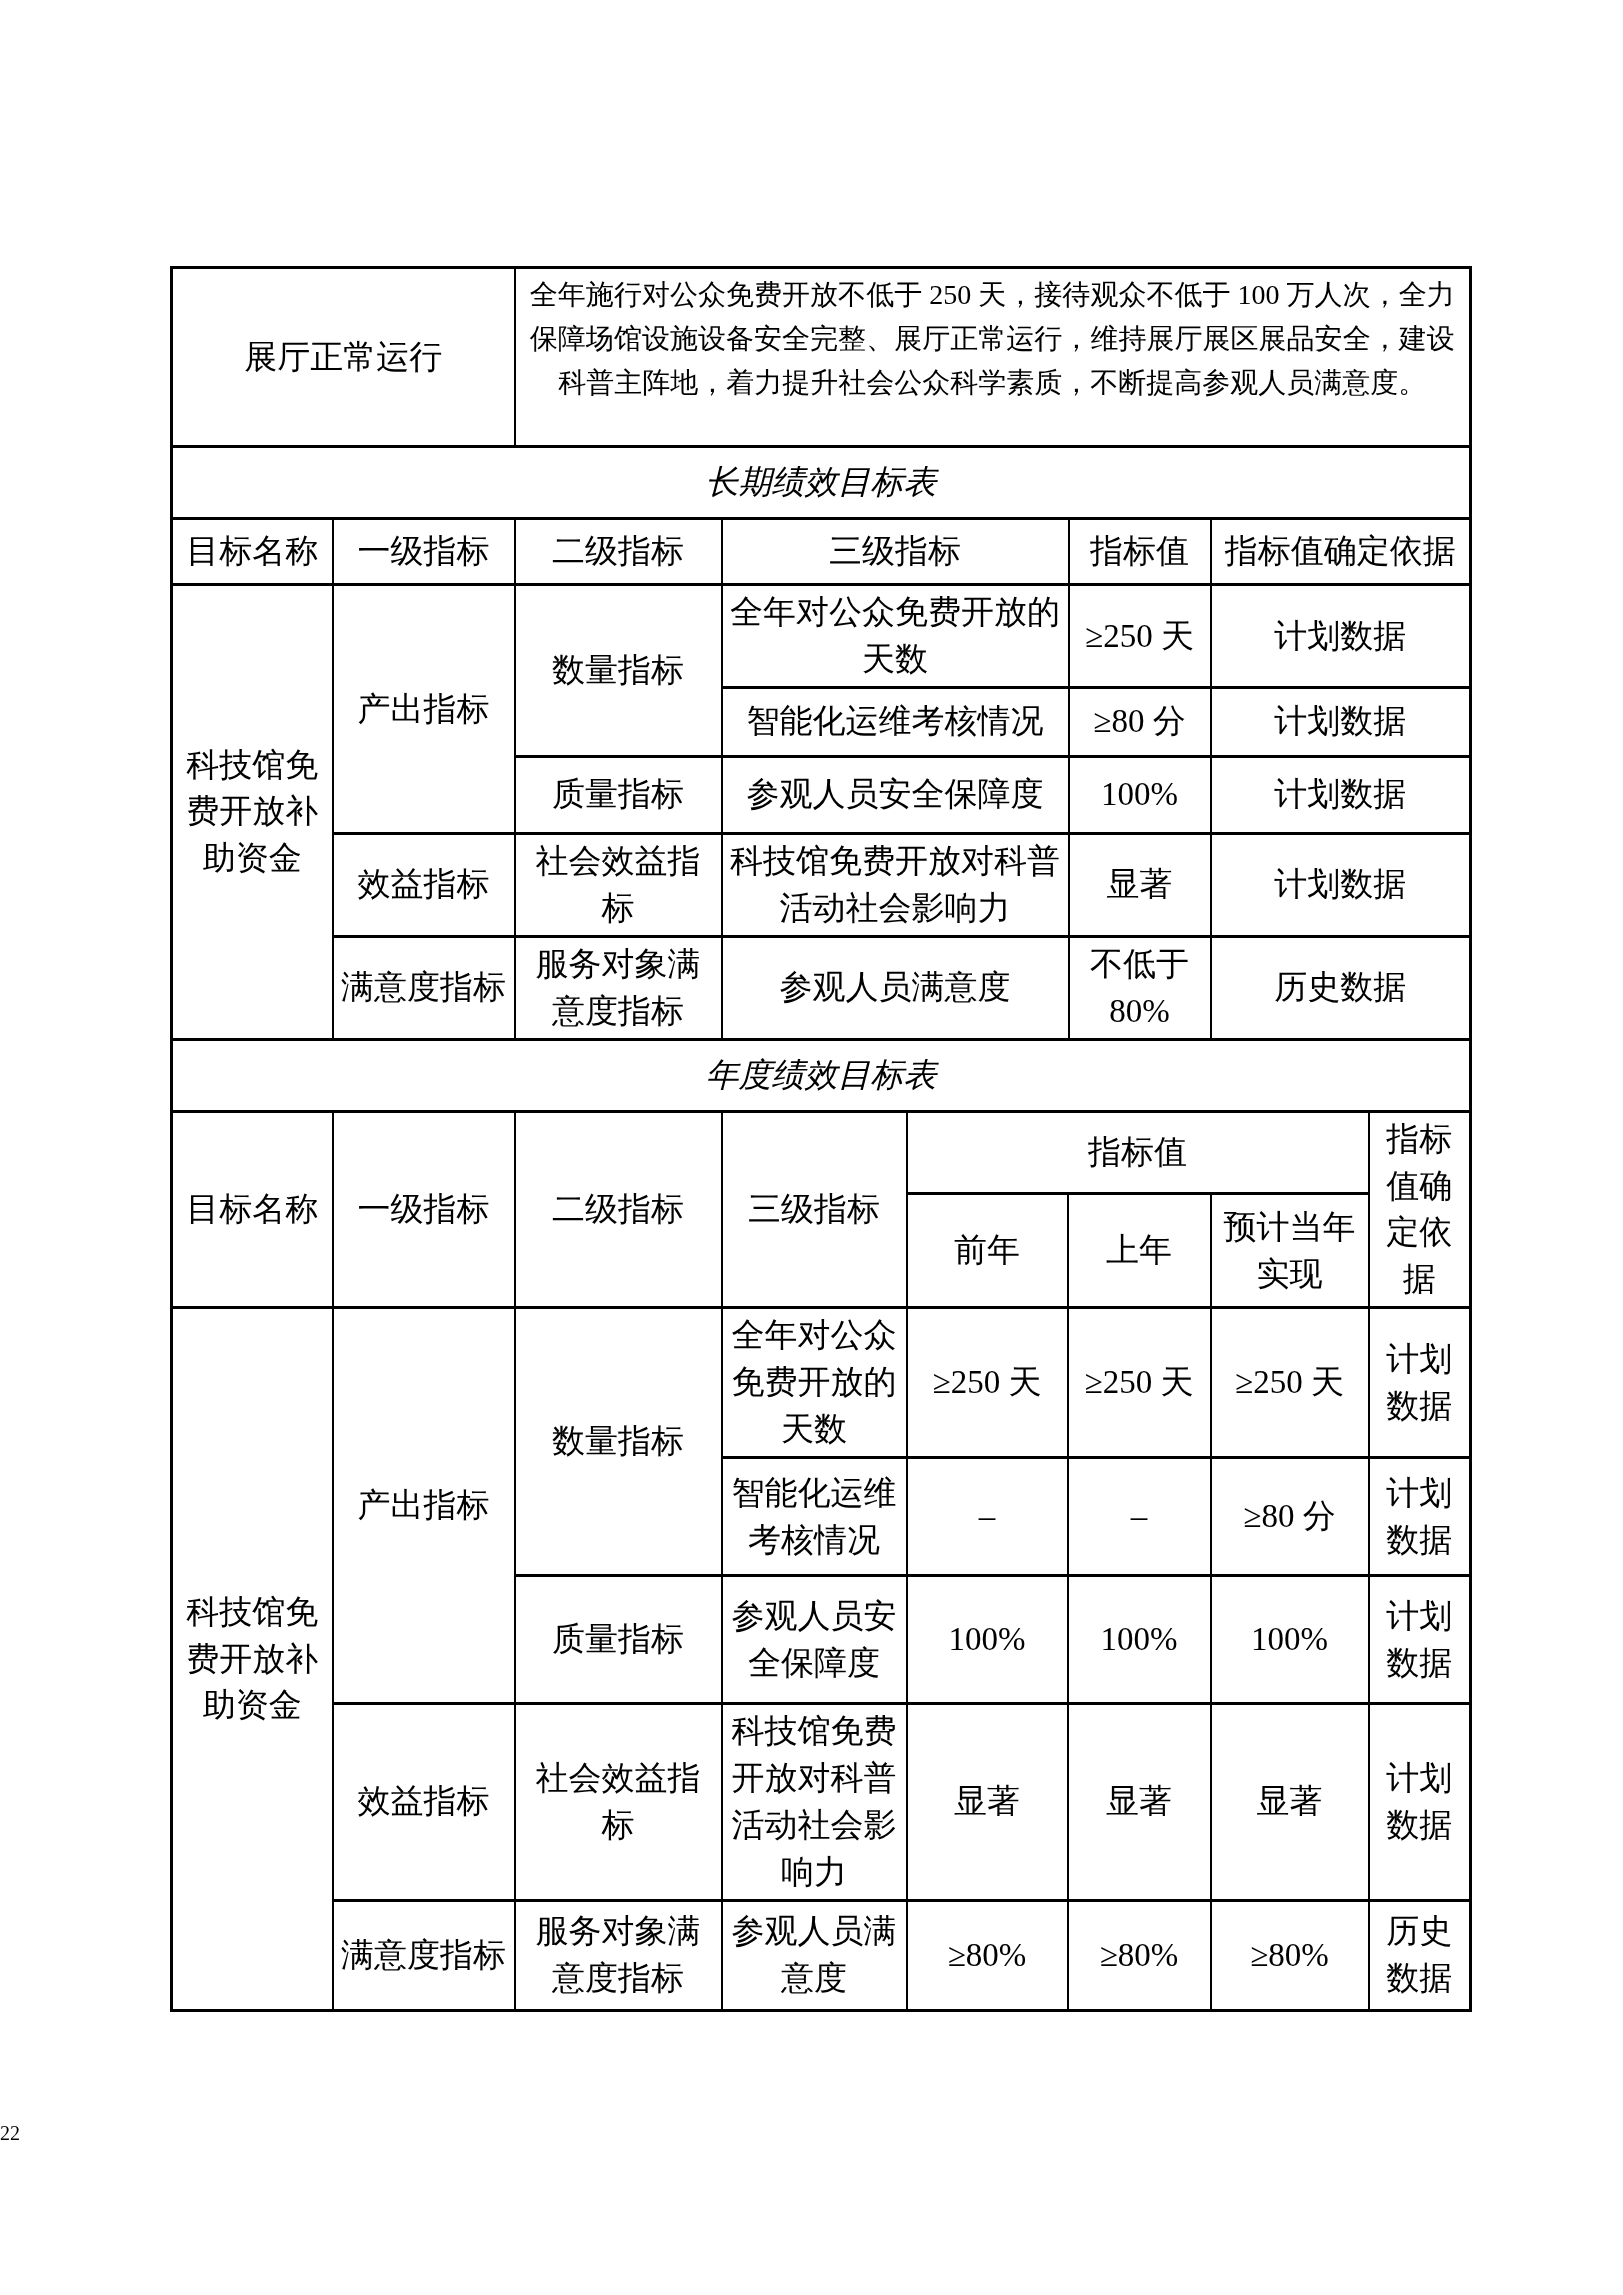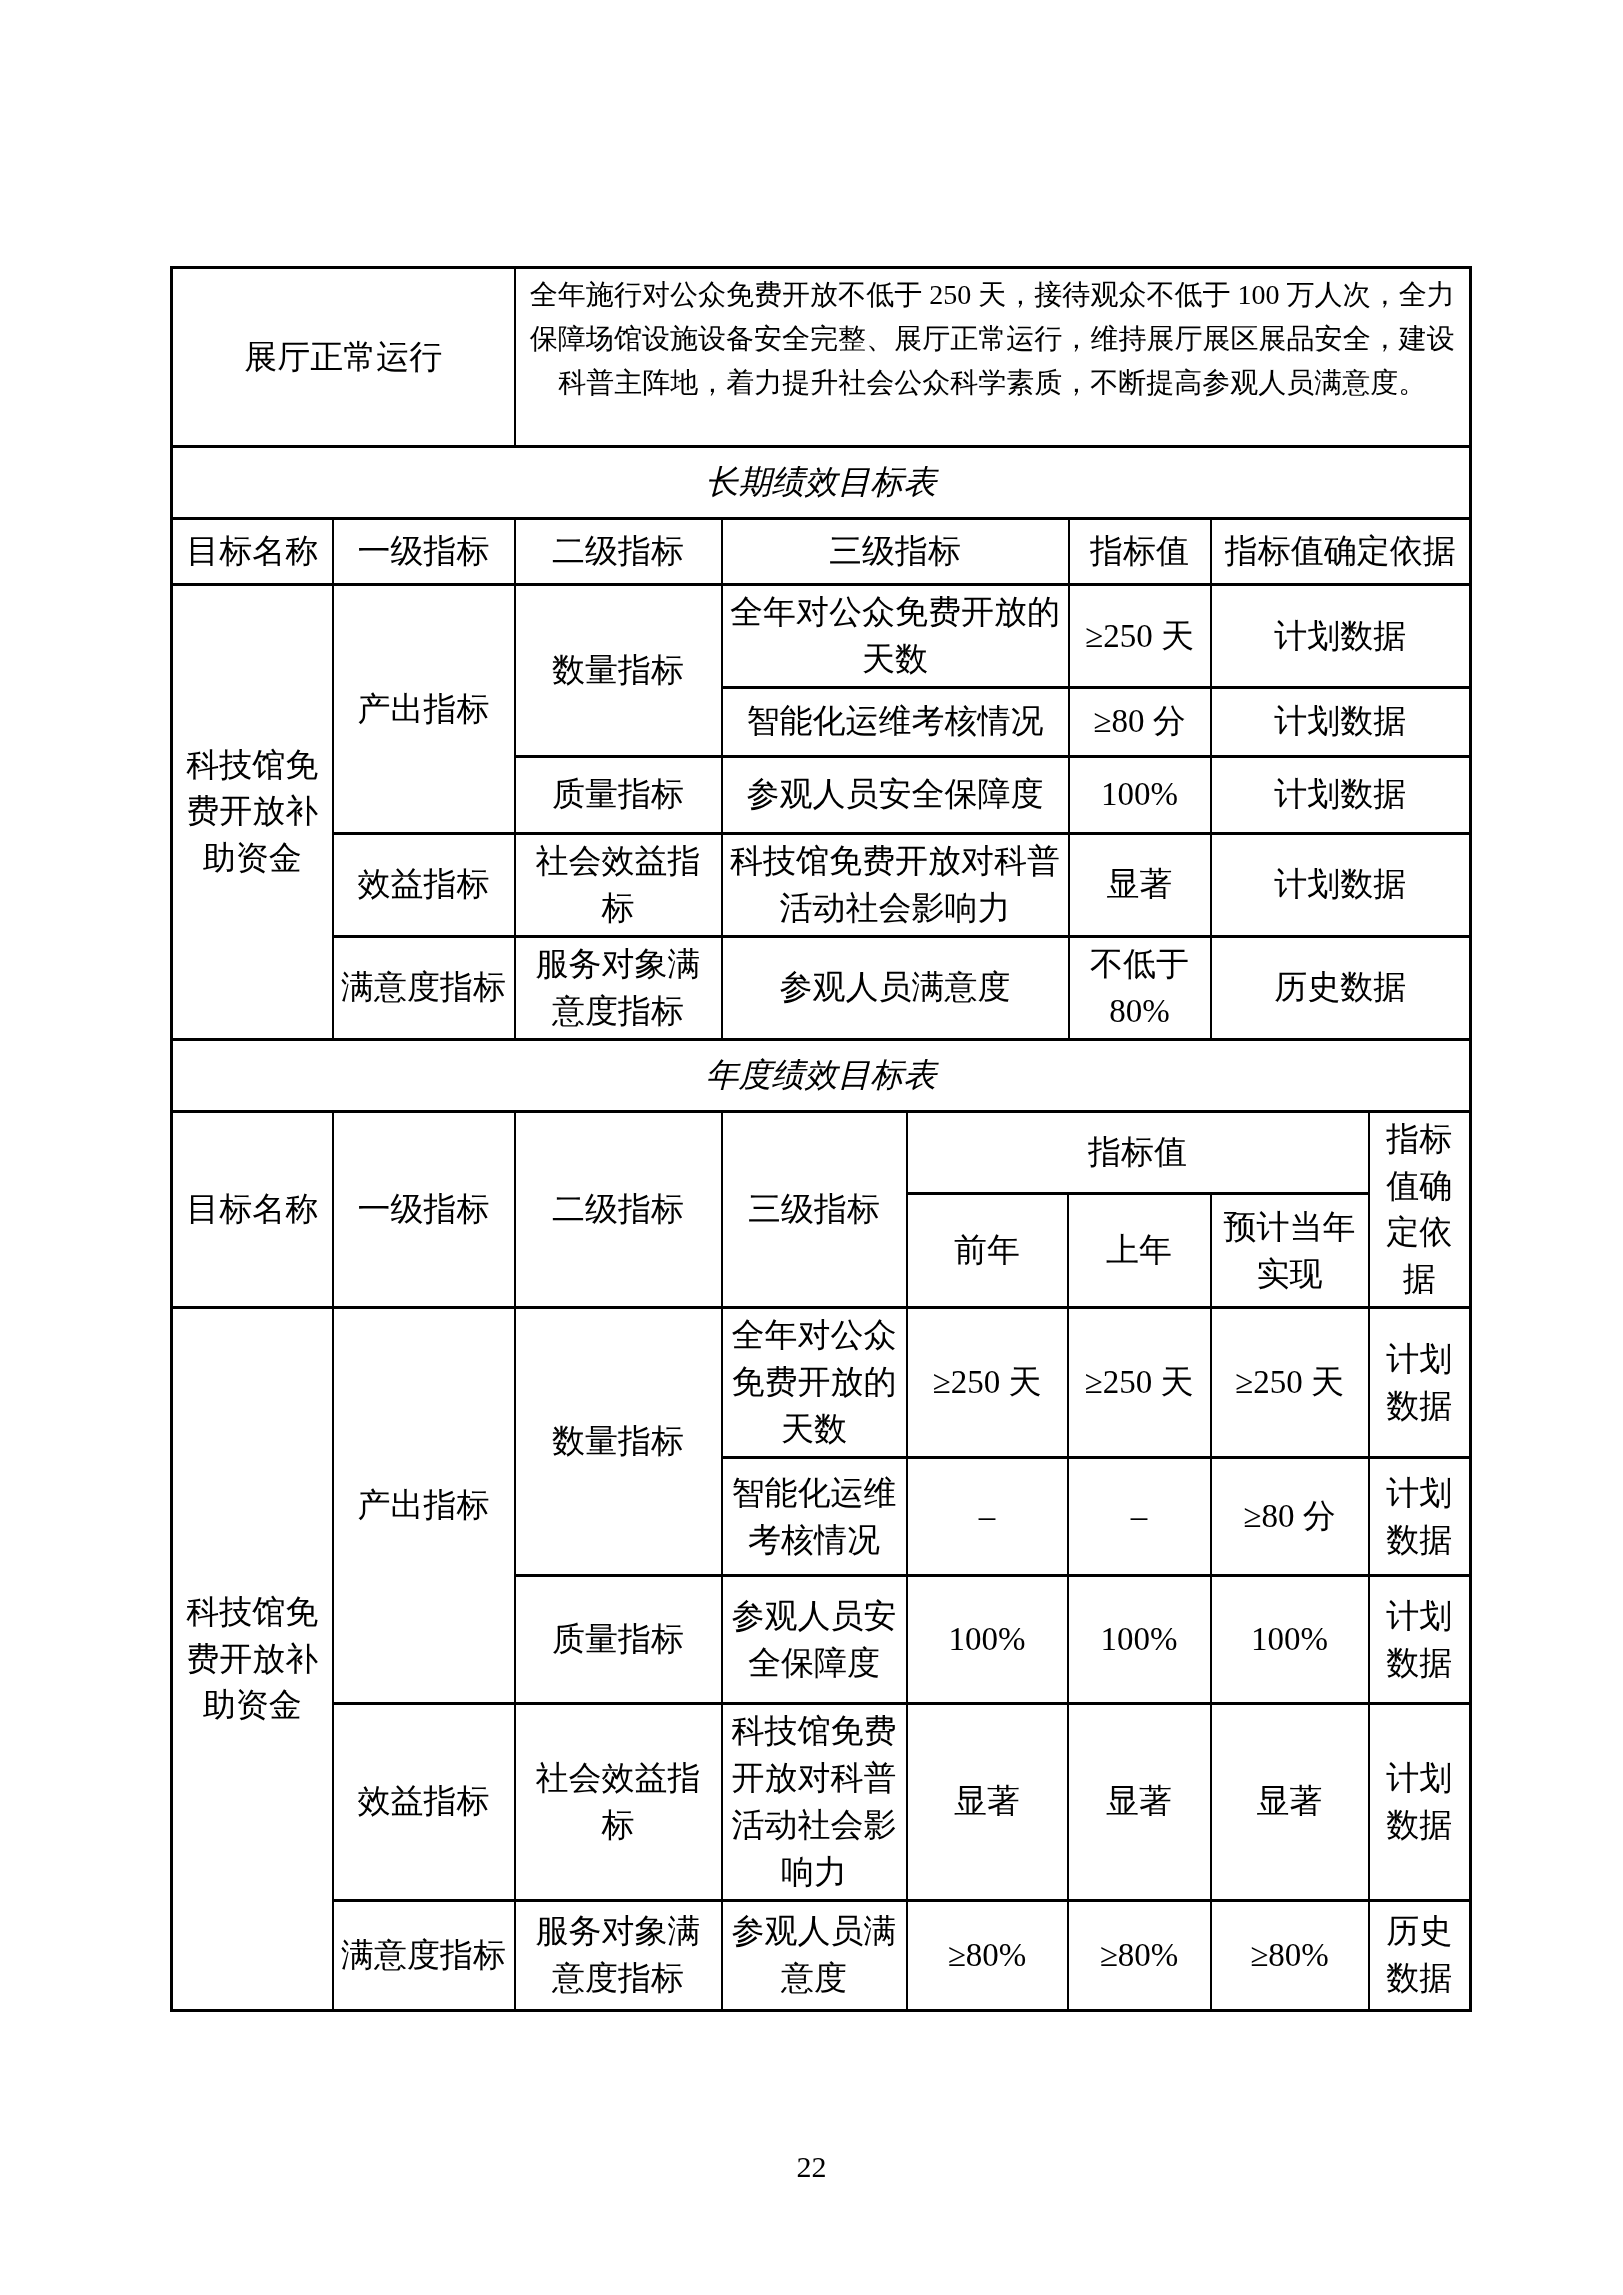--- a/index.html
+++ b/index.html
@@ -66,23 +66,21 @@
     font-size: 28px;
     vertical-align: top;
   }
   td.l3-cell { padding: 3.1px 7.2px; text-align: center; }
   td.basis-narrow { padding: 3.1px 4.1px; }
   .page-num {
     position: absolute;
     top: 2122px;
     left: 0;
     width: 100%;
-    text-align: center;
-    font-size: 30px;
-    margin-top: 28px;
+    font-size: 20px;
   }
 </style>
 </head>
 <body>
 
 <div class="doc">
 
   <table class="t1">
     <colgroup>
       <col style="width:161px">

